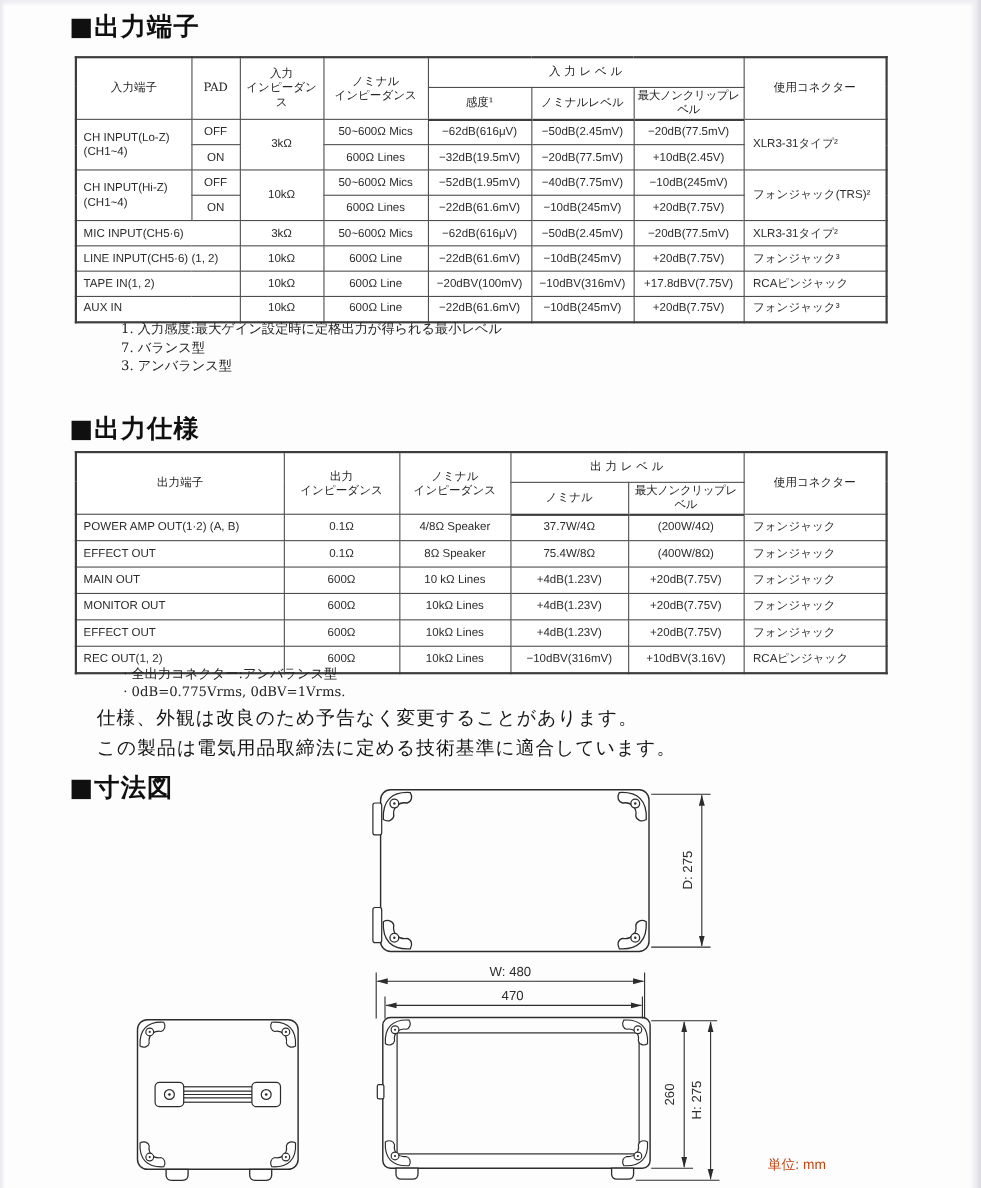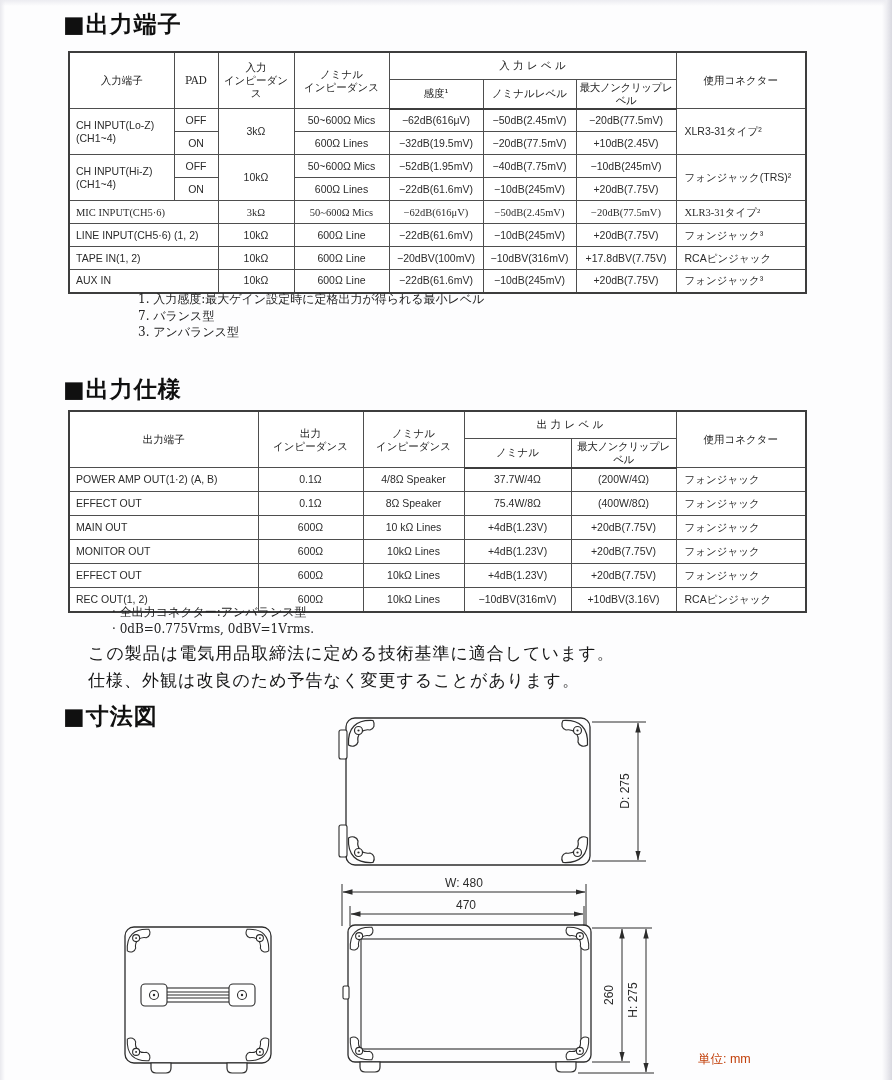--- a/index.html
+++ b/index.html
@@ -123,21 +123,21 @@
       <td>−10dB(245mV)</td>
       <td rowspan="2" class="alc">フォンジャック(TRS)²</td>
     </tr>
     <tr style="height:23px;">
       <td>ON</td>
       <td>600Ω Lines</td>
       <td>−22dB(61.6mV)</td>
       <td>−10dB(245mV)</td>
       <td>+20dB(7.75V)</td>
     </tr>
-    <tr style="height:23px;font-family:Liberation Serif, serif;">
+    <tr style="height:23px;">
       <td colspan="2" class="al">MIC INPUT(CH5·6)</td>
       <td>3kΩ</td>
       <td>50~600Ω Mics</td>
       <td>−62dB(616μV)</td>
       <td>−50dB(2.45mV)</td>
       <td>−20dB(77.5mV)</td>
       <td class="alc">XLR3-31タイプ²</td>
     </tr>
     <tr style="height:23px;">
       <td colspan="2" class="al">LINE INPUT(CH5·6) (1, 2)</td>
@@ -162,21 +162,21 @@
       <td>10kΩ</td>
       <td>600Ω Line</td>
       <td>−22dB(61.6mV)</td>
       <td>−10dB(245mV)</td>
       <td>+20dB(7.75V)</td>
       <td class="alc">フォンジャック³</td>
     </tr>
   </tbody>
 </table>
 
-<div class="notes" style="left:110px;top:291px;margin-left:28px;">
+<div class="notes" style="left:110px;top:291px;">
   <div>1. 入力感度:最大ゲイン設定時に定格出力が得られる最小レベル</div>
   <div>7. バランス型</div>
   <div>3. アンバランス型</div>
 </div>
 
 <div class="section-title" style="top:374px;">■出力仕様</div>
 
 <table class="spec" style="top:410px;width:737px;">
   <colgroup>
     <col style="width:189px">
@@ -250,22 +250,22 @@
     </tr>
   </tbody>
 </table>
 
 <div class="notes" style="left:112px;top:604px;">
   <div>·  全出力コネクター:アンバランス型</div>
   <div>·  0dB=0.775Vrms, 0dBV=1Vrms.</div>
 </div>
 
 <div class="compliance">
+  <div>仕様、外観は改良のため予告なく変更することがあります。</div>
   <div>この製品は電気用品取締法に定める技術基準に適合しています。</div>
-  <div>仕様、外観は改良のため予告なく変更することがあります。</div>
 </div>
 
 <div class="section-title" style="top:701px;">■寸法図</div>
 
 <svg id="dims" width="892" height="380" viewBox="0 0 892 380">
   <defs>
     <marker id="arr" markerWidth="12" markerHeight="8" refX="9.5" refY="3.5" orient="auto-start-reverse" markerUnits="userSpaceOnUse">
       <path d="M0,0.8 L10,3.5 L0,6.2 Z" fill="#2c2c2c"></path>
     </marker>
     <g id="corner" stroke="#2c2c2c" stroke-width="1.2">

